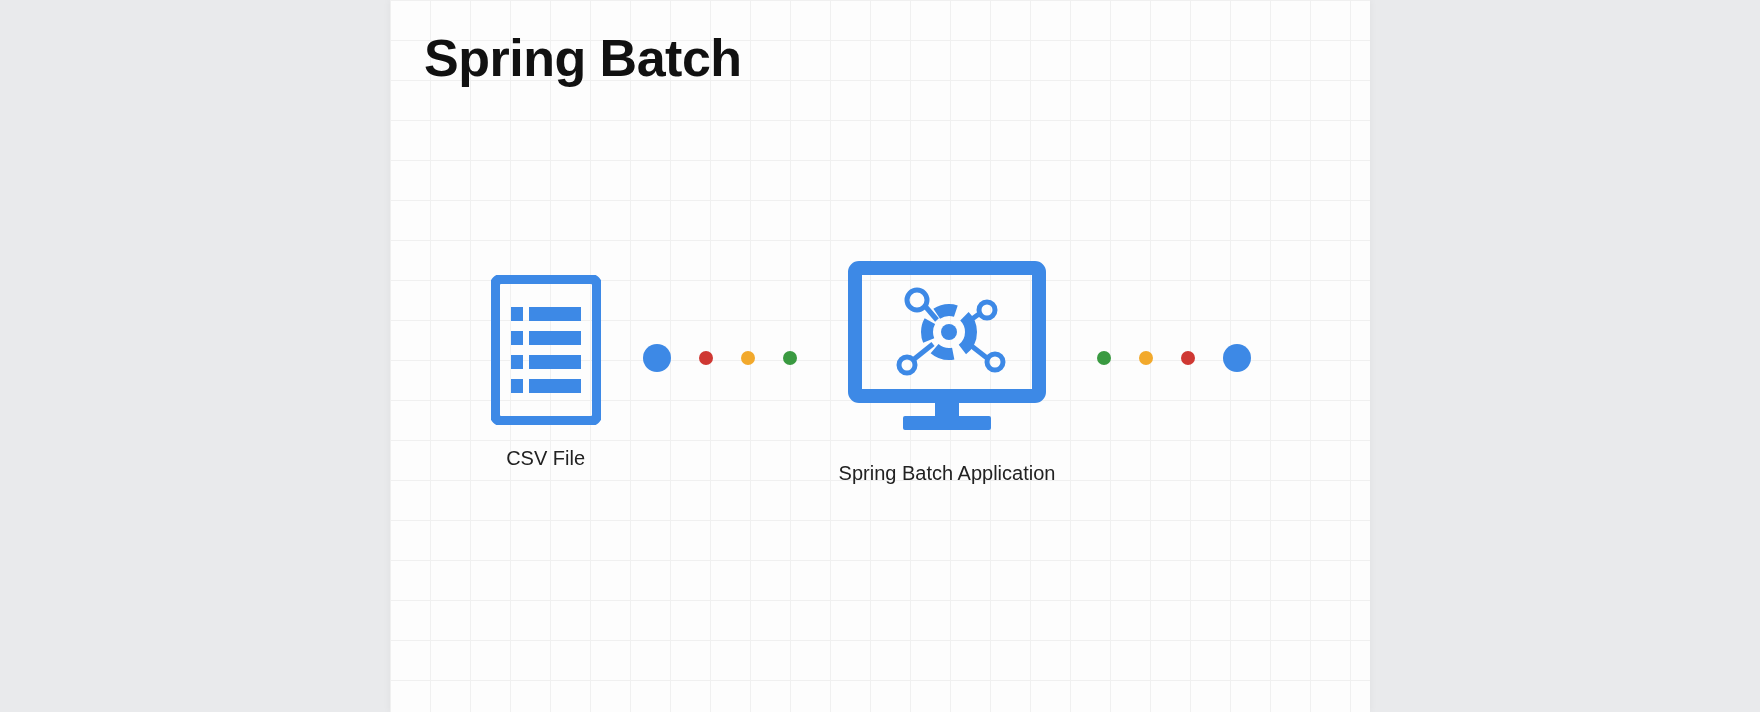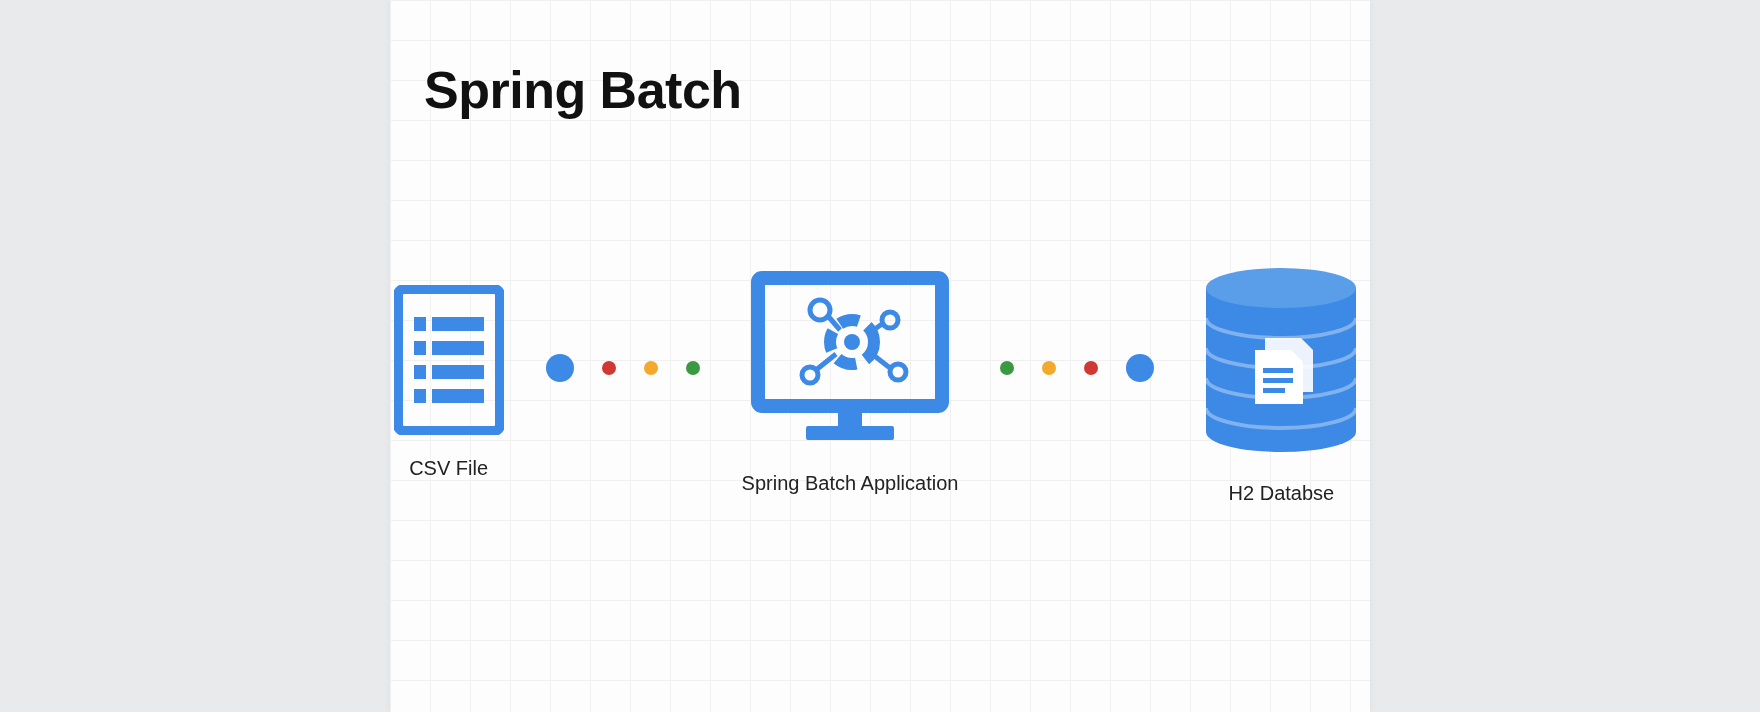--- a/index.html
+++ b/index.html
@@ -18,21 +18,20 @@
     background-image:
       linear-gradient(#f0f0f0 1px, transparent 1px),
       linear-gradient(90deg, #f0f0f0 1px, transparent 1px);
     background-size: 40px 40px;
     box-shadow: 0 0 8px rgba(0,0,0,0.05);
     position: relative;
     overflow: hidden;
   }
   .content {
     padding: 28px 34px;
-    margin-top: 32px;
   }
   .title {
     font-size: 52px;
     font-weight: 700;
     color: #111;
     letter-spacing: -0.5px;
   }
   .subtitle {
     font-size: 24px;
     color: #222;
@@ -167,45 +166,15 @@
       <div class="node-label">Spring Batch Application</div>
     </div>
 
     <div class="dots-row">
       <span class="dot small green"></span>
       <span class="dot small orange"></span>
       <span class="dot small red"></span>
       <span class="dot big blue"></span>
     </div>
 
-    <div class="node">
-      <div class="db-icon">
-        <svg viewBox="0 0 170 200">
-
-          <path d="M10,28 L10,172 A75,20 0 0 0 160,172 L160,28" fill="#3d89e6"></path>
-          <ellipse cx="85" cy="28" rx="75" ry="20" fill="#5a9de9"></ellipse>
-
-          <g stroke="#ffffff" stroke-opacity="0.35" stroke-width="4" fill="none">
-            <path d="M10,58 A75,20 0 0 0 160,58"></path>
-            <path d="M10,88 A75,20 0 0 0 160,88"></path>
-            <path d="M10,118 A75,20 0 0 0 160,118"></path>
-            <path d="M10,148 A75,20 0 0 0 160,148"></path>
-          </g>
-
-          <g transform="translate(55,78)">
-
-            <path d="M14,0 L50,0 L62,12 L62,54 L14,54 Z" fill="#ffffff" opacity="0.9"></path>
-
-            <path d="M4,12 L40,12 L52,24 L52,66 L4,66 Z" fill="#ffffff"></path>
-
-            <g fill="#3d89e6">
-              <rect x="12" y="30" width="30" height="5"></rect>
-              <rect x="12" y="40" width="30" height="5"></rect>
-              <rect x="12" y="50" width="22" height="5"></rect>
-            </g>
-          </g>
-        </svg>
-      </div>
-      <div class="node-label">H2 Databse</div>
-    </div>
 
   </div>
 </div>
 
 </body></html>

